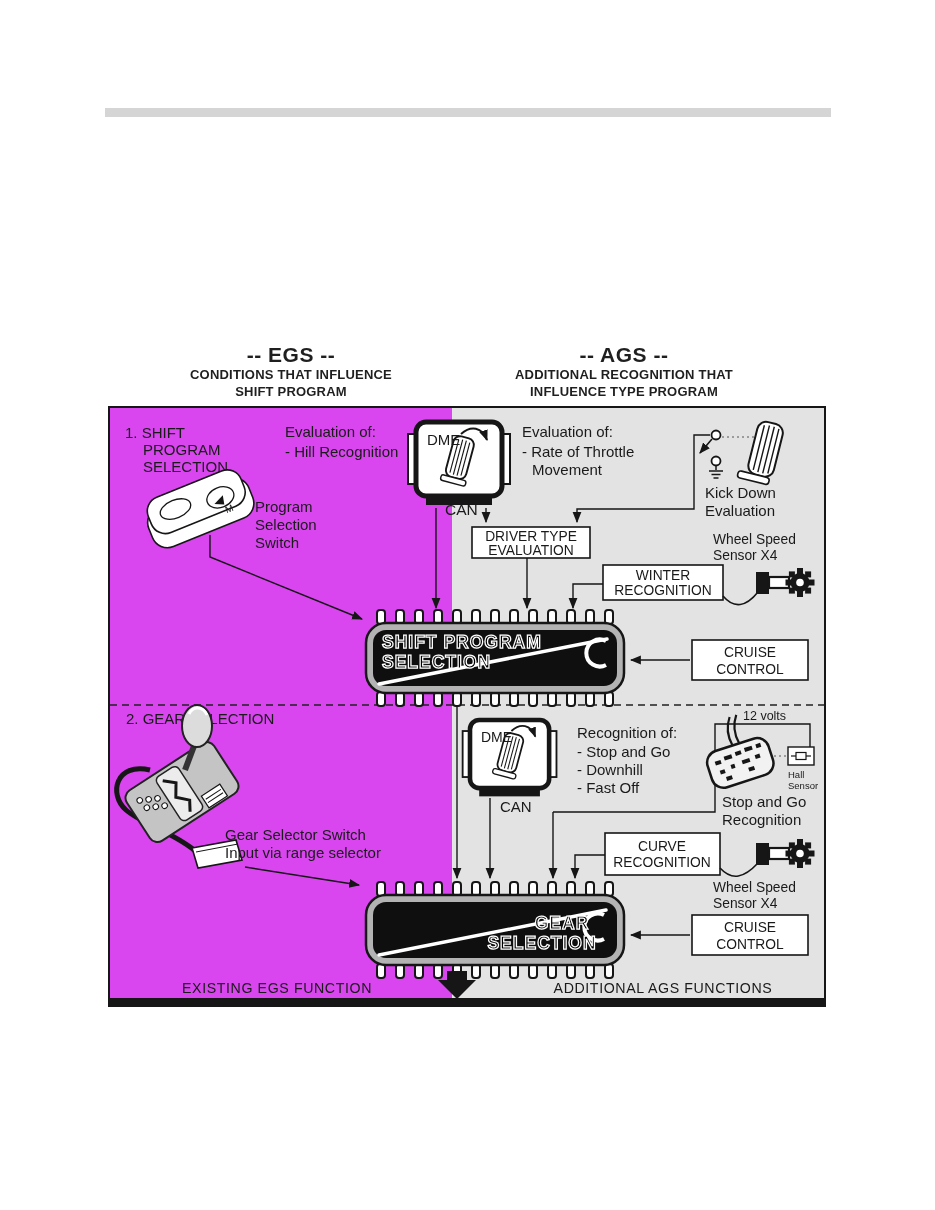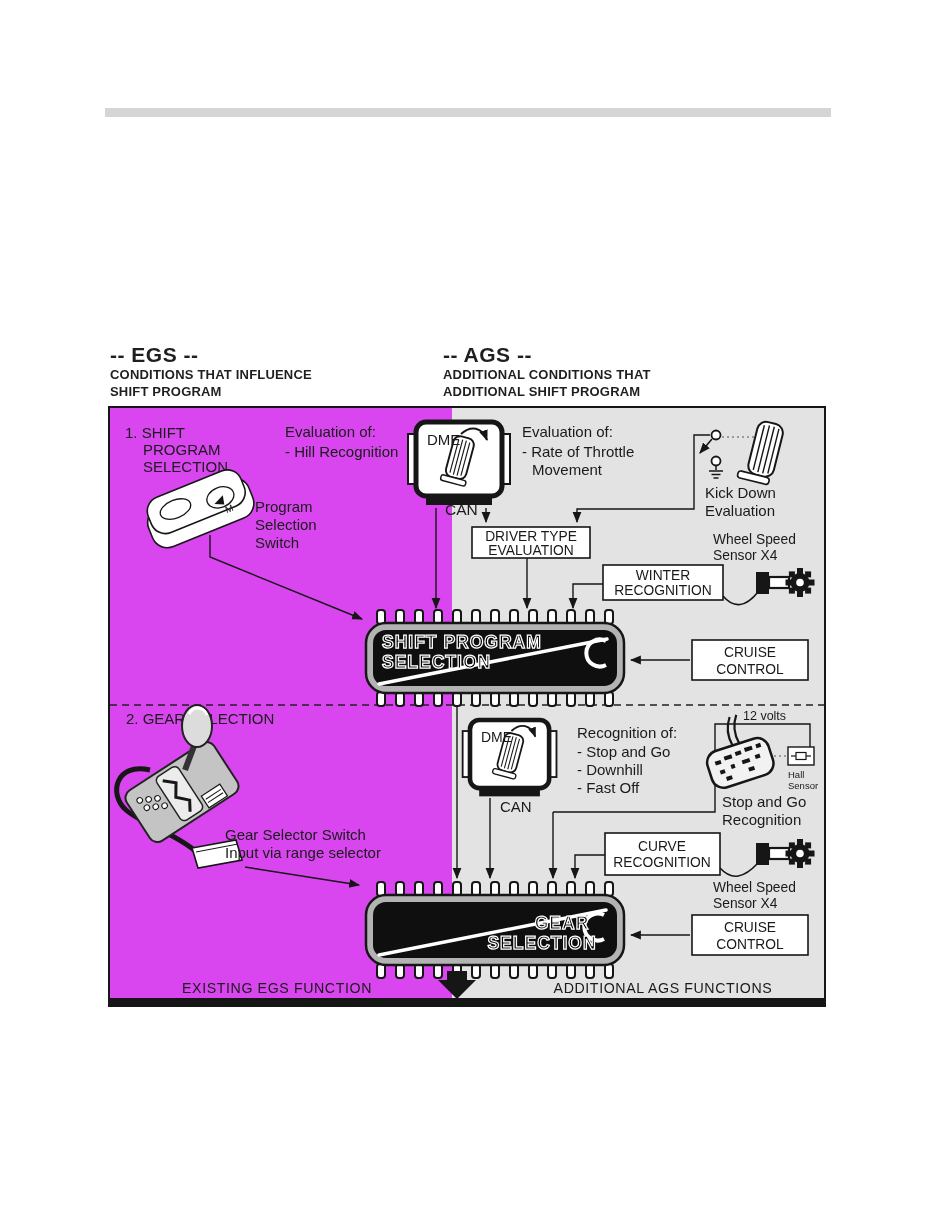--- a/index.html
+++ b/index.html
@@ -1,19 +1,19 @@
 <!DOCTYPE html>
 <html><head>
 <meta charset="utf-8">
 <style>
   html,body{margin:0;padding:0;background:#fff;}
   .page{position:relative;width:935px;height:1210px;background:#ffffff;overflow:hidden;
         font-family:"Liberation Sans",sans-serif;color:#1a1a1a;}
   .top-rule{position:absolute;left:105px;top:108px;width:726px;height:9px;background:#d5d5d5;}
-  .hdr{position:absolute;top:343px;color:#1f1f1f;}
+  .hdr{position:absolute;top:343px;text-align:center;color:#1f1f1f;}
   .hdr-egs{left:110px;width:362px;}
   .hdr-ags{left:443px;width:362px;}
   .hdr-title{font-size:21px;font-weight:bold;line-height:23px;letter-spacing:.5px;}
   .hdr-sub{font-size:13px;font-weight:bold;line-height:17px;letter-spacing:.2px;}
   .diagram-frame{position:absolute;left:108px;top:406px;width:714px;height:597px;
         border:2px solid #161616;background:#d946ef;}
   .diagram-frame svg{display:block;}
   svg text{fill:#1a1a1a;font-family:"Liberation Sans",sans-serif;}
   svg .boxlbl{font-size:13.8px;}
   svg .lbl{font-size:15px;}
@@ -25,22 +25,22 @@
 
 <div class="top-rule"></div>
 
 <div class="hdr hdr-egs">
   <div class="hdr-title">-- EGS --</div>
   <div class="hdr-sub">CONDITIONS THAT INFLUENCE</div>
   <div class="hdr-sub">SHIFT PROGRAM</div>
 </div>
 <div class="hdr hdr-ags">
   <div class="hdr-title">-- AGS --</div>
-  <div class="hdr-sub">ADDITIONAL CONDITIONS THAT</div>
-  <div class="hdr-sub">ADDITIONAL SHIFT PROGRAM</div>
+  <div class="hdr-sub">ADDITIONAL RECOGNITION THAT</div>
+  <div class="hdr-sub">INFLUENCE TYPE PROGRAM</div>
 </div>
 
 <div class="diagram-frame">
 <svg width="714" height="597" viewBox="0 0 714 597" xmlns="http://www.w3.org/2000/svg">
   <defs>
     <marker id="arr" viewBox="0 0 10 10" refX="9" refY="5" markerWidth="11" markerHeight="11" orient="auto" markerUnits="userSpaceOnUse">
       <path d="M0,1 L10,5 L0,9 z" fill="#161616"></path>
     </marker>
     <g id="pinrow">
       <rect x="-4" y="0" width="8" height="14" rx="3" fill="#fff" stroke="#161616" stroke-width="2"></rect>

